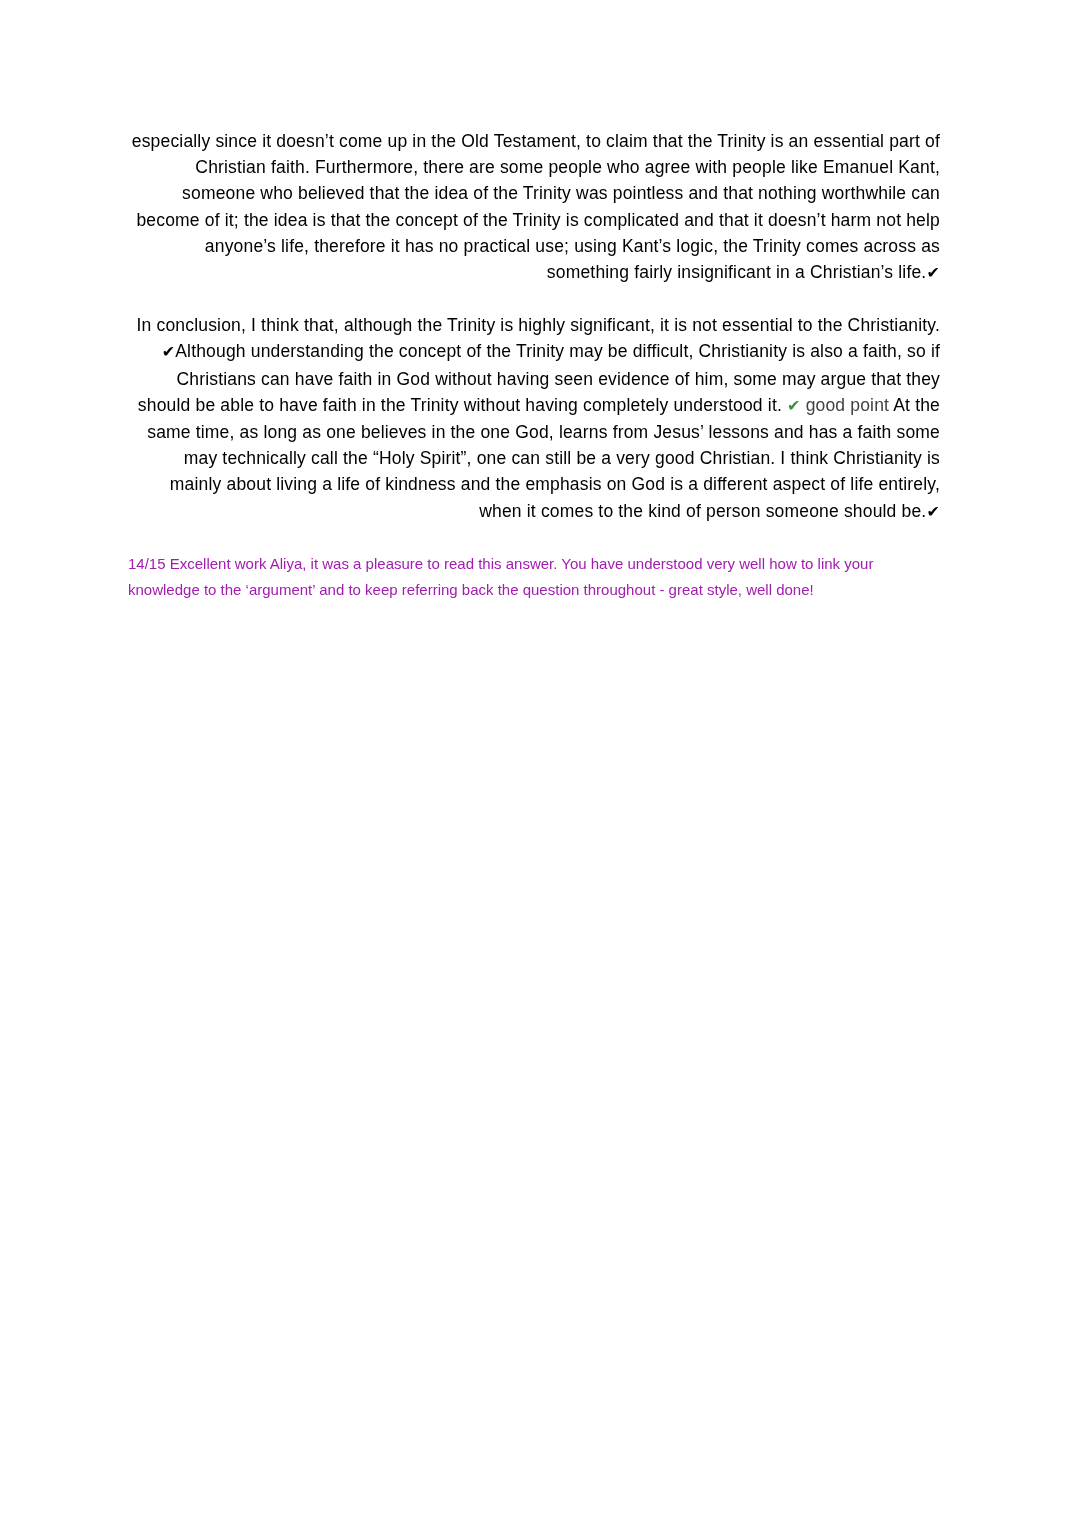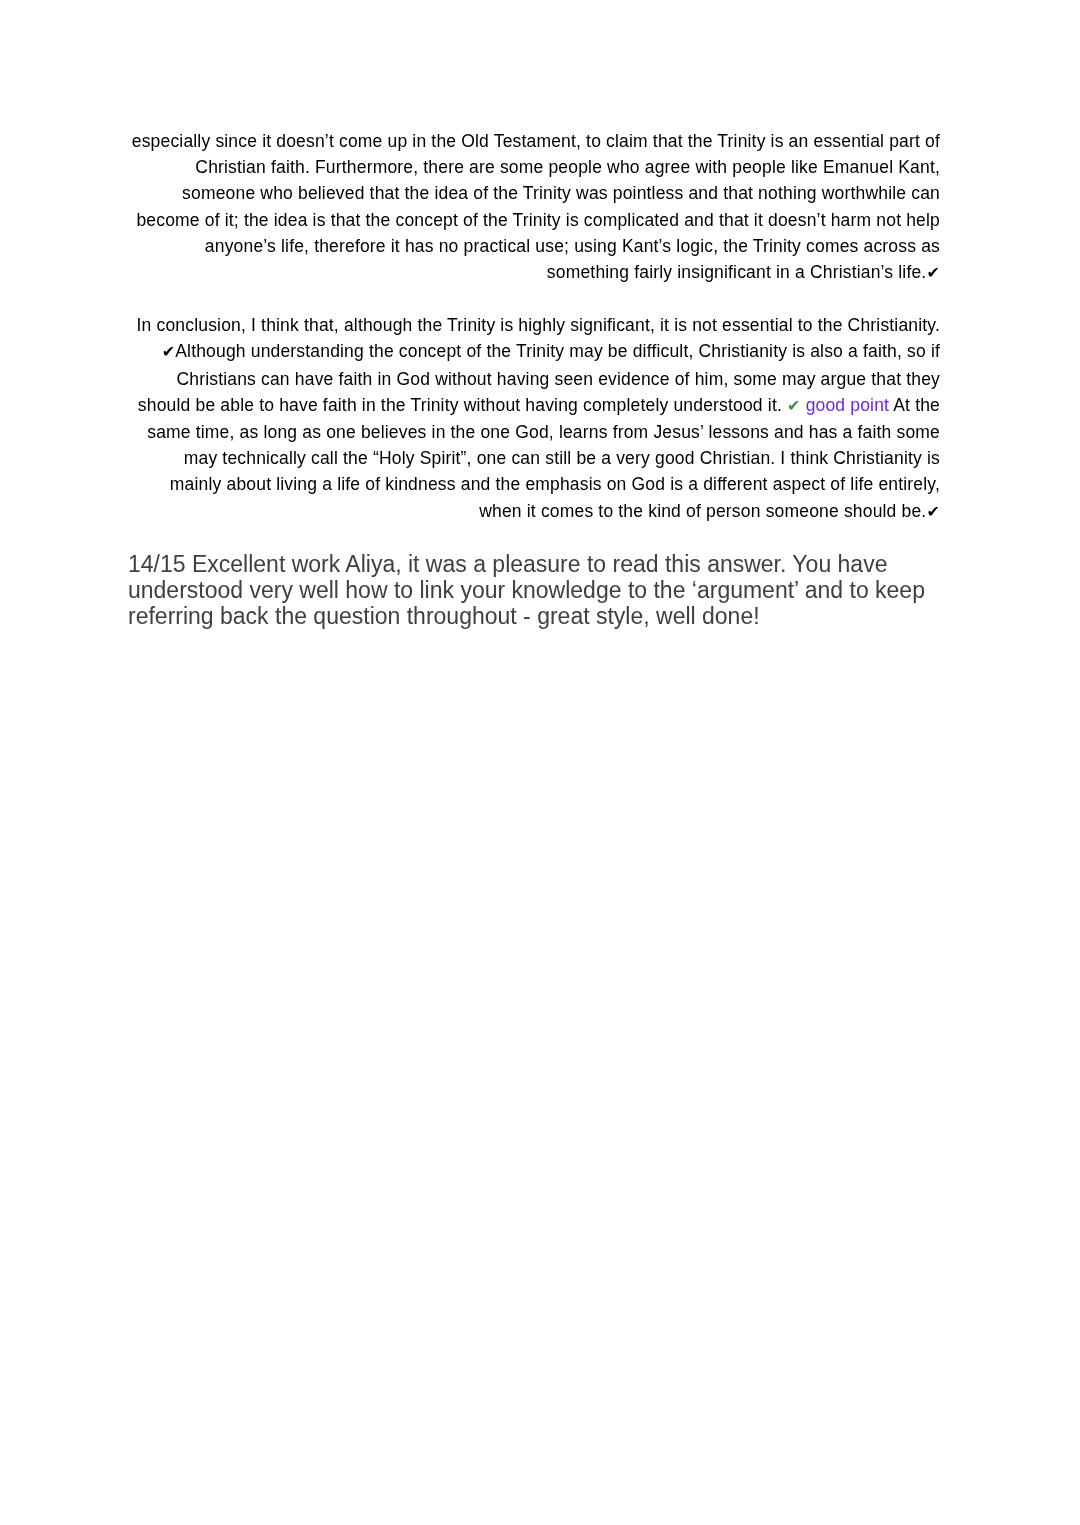--- a/index.html
+++ b/index.html
@@ -37,25 +37,25 @@
   }
   .tick {
     color: #000000;
     font-size: 16px;
   }
   .tick-green {
     color: #3d8c40;
     font-size: 16px;
   }
   .annotation-inline {
-    color: #6d28d9;
+    color: #404040;
   }
   .teacher-comment {
-    color: #404040;
-    font-size: 23px;
+    color: #a21caf;
+    font-size: 15px;
     line-height: 26.2px;
     margin: 20px 0 0 0;
   }
 </style>
 </head>
 <body>
 
 <div class="page">
   <div class="content">
 

